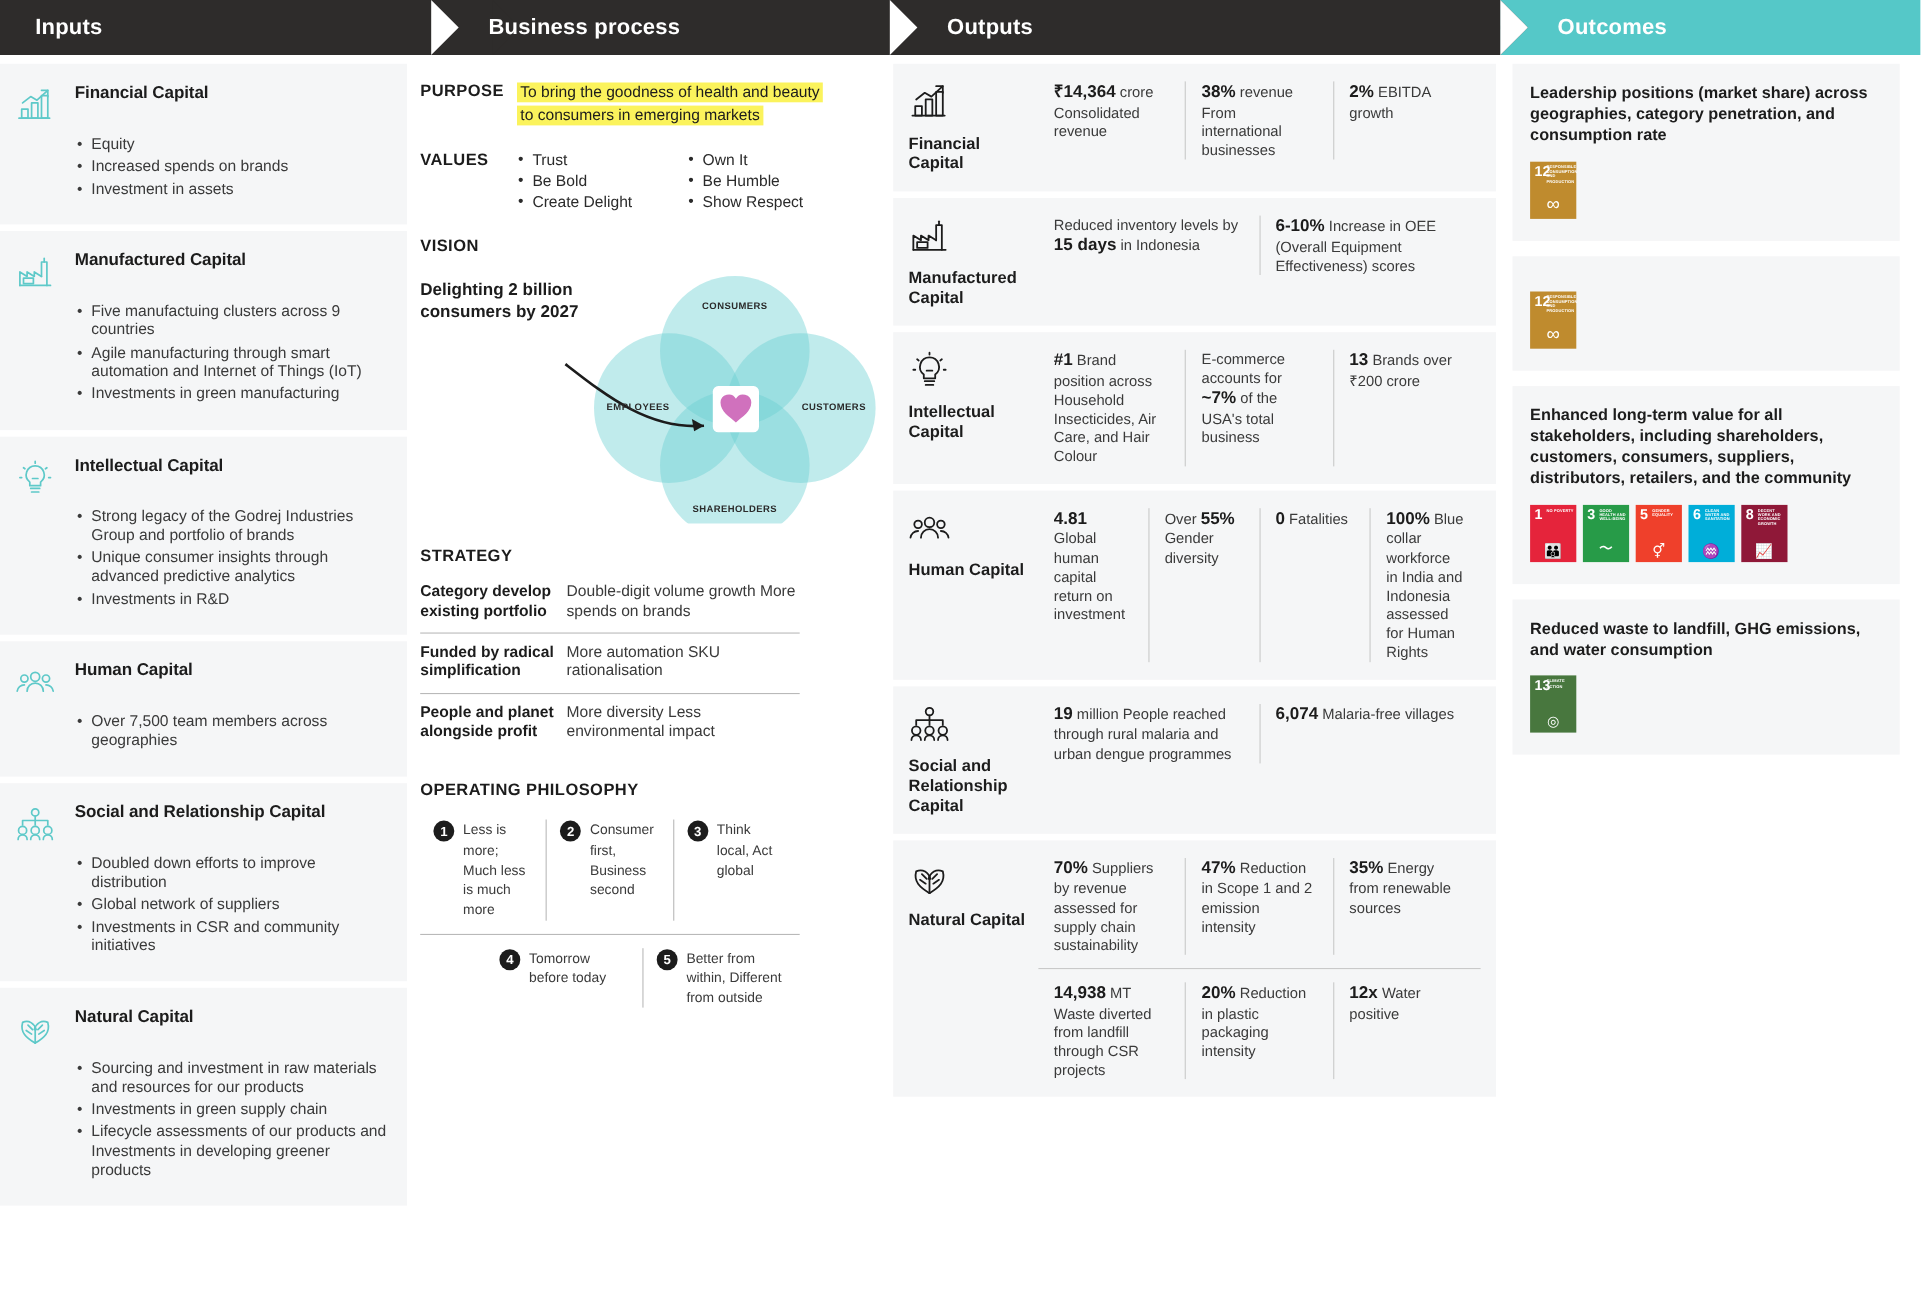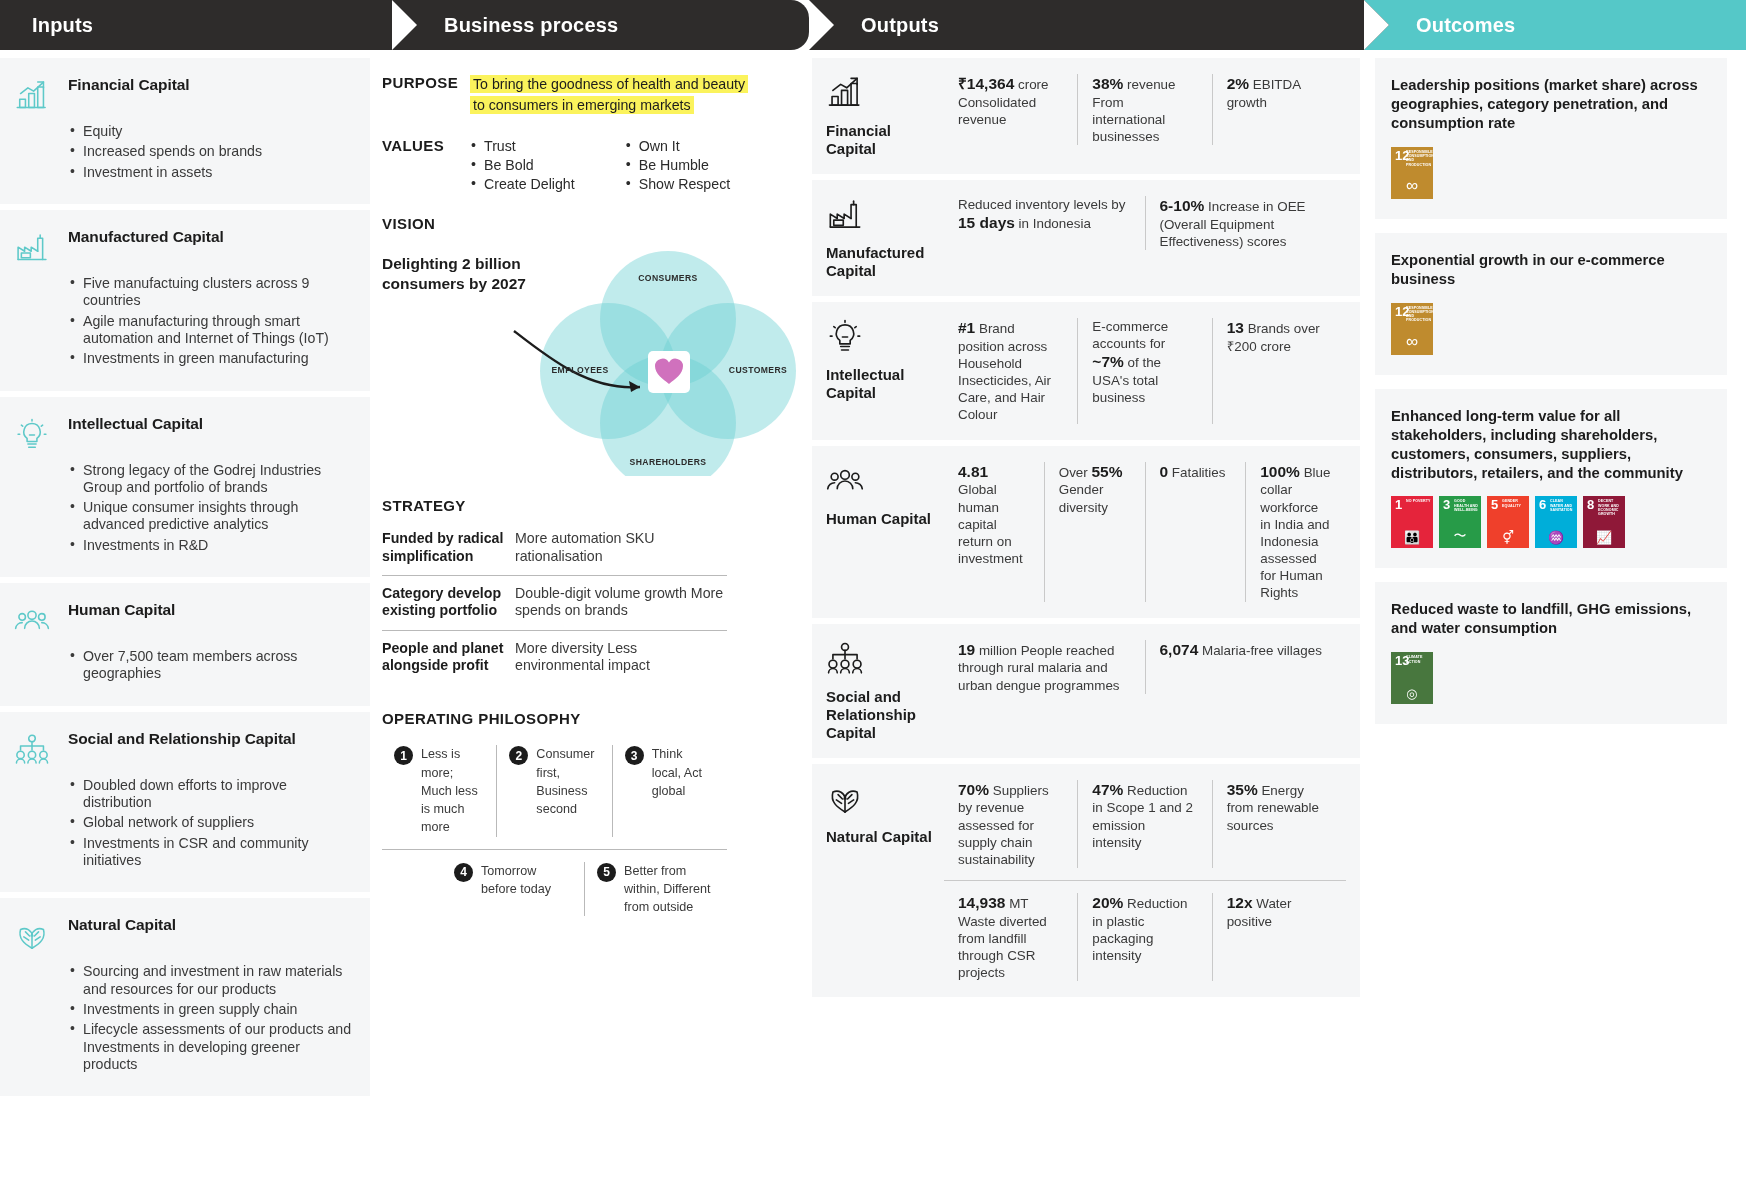--- a/index.html
+++ b/index.html
@@ -31,21 +31,21 @@
     border-left: 25px solid #2e2c2b;
   }
   .banner .notch-in {
     position: absolute; left: 0; top: 0;
     width: 0; height: 0; z-index: 2;
     border-top: 25px solid transparent;
     border-bottom: 25px solid transparent;
     border-left: 25px solid #ffffff;
   }
   #b1 { left: 0;    width: 448px; padding-left: 32px; }
-  #b2 { left: 392px; width: 417px; padding-left: 52px; border-radius: 18px; }
+  #b2 { left: 392px; width: 417px; padding-left: 52px; }
   #b3 { left: 809px; width: 555px; padding-left: 52px; }
   #b4 { left: 1364px; width: 382px; padding-left: 52px; }
 
   
   .col { position: absolute; top: 58px; }
   #col-inputs   { left: 0;    width: 370px; }
   #col-process  { left: 382px; width: 418px; }
   #col-outputs  { left: 812px; width: 548px; }
   #col-outcomes { left: 1375px; width: 352px; }
 
@@ -331,26 +331,26 @@
           <text x="178" y="40" text-anchor="middle" font-family="Liberation Sans, sans-serif" font-size="8.6" font-weight="bold" fill="#2b2b2b" letter-spacing="0.4">CONSUMERS</text>
           <text x="90" y="132" text-anchor="middle" font-family="Liberation Sans, sans-serif" font-size="8.6" font-weight="bold" fill="#2b2b2b" letter-spacing="0.4">EMPLOYEES</text>
           <text x="268" y="132" text-anchor="middle" font-family="Liberation Sans, sans-serif" font-size="8.6" font-weight="bold" fill="#2b2b2b" letter-spacing="0.4">CUSTOMERS</text>
           <text x="178" y="224" text-anchor="middle" font-family="Liberation Sans, sans-serif" font-size="8.6" font-weight="bold" fill="#2b2b2b" letter-spacing="0.4">SHAREHOLDERS</text>
         </svg>
       </div>
 
       <div class="sec-head" id="strategy-head">STRATEGY</div>
       <div class="strategy-table" id="strategy-table">
           <div class="strat-row">
+            <div class="strat-key">Category develop existing portfolio</div>
+            <div class="strat-val">Double-digit volume growth More spends on brands</div>
+          </div>
+          <div class="strat-row">
             <div class="strat-key">Funded by radical simplification</div>
             <div class="strat-val">More automation SKU rationalisation</div>
-          </div>
-          <div class="strat-row">
-            <div class="strat-key">Category develop existing portfolio</div>
-            <div class="strat-val">Double-digit volume growth More spends on brands</div>
           </div>
           <div class="strat-row">
             <div class="strat-key">People and planet alongside profit</div>
             <div class="strat-val">More diversity Less environmental impact</div>
           </div>
         </div>
 
       <div class="sec-head" id="op-head">OPERATING PHILOSOPHY</div>
       <div class="op-grid">
         <div class="op-row top" id="op-top">
@@ -511,21 +511,20 @@
         <div class="oc-text">Leadership positions (market share) across geographies, category penetration, and consumption rate</div>
         <div class="sdg-row">
           <div class="sdg" style="background:#BF8B2E">
             <span class="sn">12</span>
             <span class="st">RESPONSIBLE CONSUMPTION AND PRODUCTION</span>
             <span class="sg" style="font-size:17px">∞</span>
           </div>
         </div>
       </div>
       <div class="oc-card">
-        <div class="oc-text">Exponential growth in our e-commerce business</div>
         <div class="sdg-row">
           <div class="sdg" style="background:#BF8B2E">
             <span class="sn">12</span>
             <span class="st">RESPONSIBLE CONSUMPTION AND PRODUCTION</span>
             <span class="sg" style="font-size:17px">∞</span>
           </div>
         </div>
       </div>
       <div class="oc-card">
         <div class="oc-text">Enhanced long-term value for all stakeholders, including shareholders, customers, consumers, suppliers, distributors, retailers, and the community</div>

